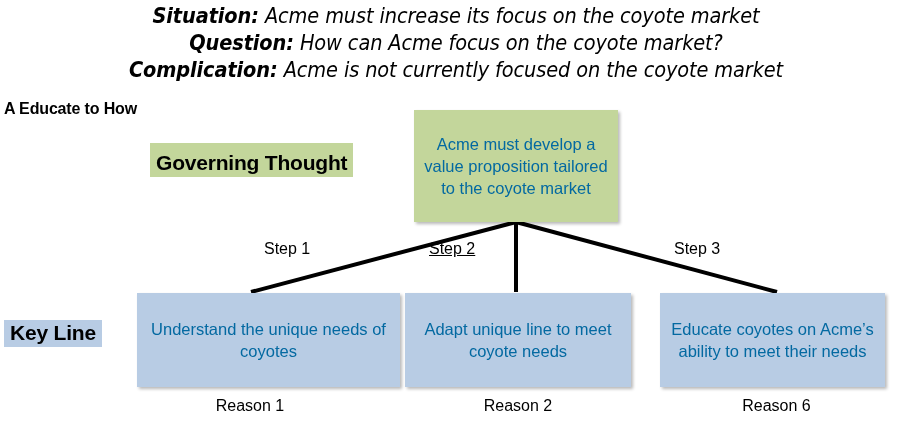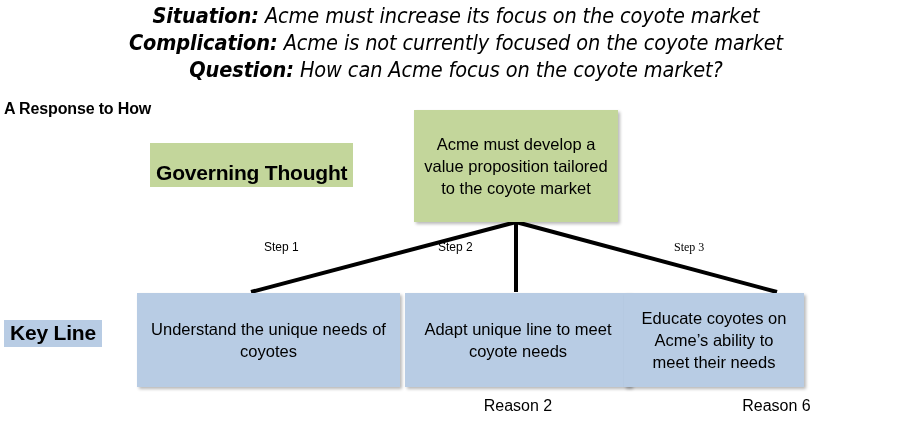--- a/index.html
+++ b/index.html
@@ -53,21 +53,21 @@
     font-weight: bold;
     letter-spacing: -0.15px;
   }
   .governing-thought {
     position: absolute;
     left: 150px;
     top: 143px;
     font-size: 21px;
     font-weight: bold;
     background: #c3d69b;
-    padding: 18px 6px 2px 6px;
+    padding: 8px 6px 2px 6px;
     letter-spacing: -0.2px;
   }
   .key-line {
     position: absolute;
     left: 4px;
     top: 320px;
     font-size: 21px;
     font-weight: bold;
     background: #b8cce4;
     padding: 1px 6px 2px 6px;
@@ -88,52 +88,52 @@
   
   .node-box {
     position: absolute;
     box-sizing: border-box;
     display: flex;
     align-items: center;
     justify-content: center;
     text-align: center;
     font-size: 16.5px;
     line-height: 1.35;
-    color: #000000;
+    color: #0369a1;
     padding: 4px 10px;
     box-shadow: 2px 2px 3px rgba(0,0,0,0.28);
   }
   .node-green {
     left: 414px;
     top: 110px;
     width: 204px;
     height: 112px;
     background: #c3d69b;
   }
   .node-green .node-text {
     width: 100%;
   }
   .node-blue {
     background: #b8cce4;
     top: 293px;
     height: 94px;
   }
   #blue-1 { left: 137px; width: 263px; }
   #blue-2 { left: 405px; width: 226px; }
-  #blue-3 { left: 624px; width: 180px; }
+  #blue-3 { left: 660px; width: 225px; }
 
   
   .step-label {
     position: absolute;
-    font-size: 12px;
+    font-size: 16px;
     white-space: nowrap;
   }
   #step-1 { left: 264px; top: 240px; }
-  #step-2 { left: 438px; top: 240px; }
-  #step-3 { left: 674px; top: 240px; font-family: Liberation Serif, serif; }
+  #step-2 { left: 429px; top: 240px; text-decoration: underline; }
+  #step-3 { left: 674px; top: 240px; }
 
   
   .reason-label {
     position: absolute;
     top: 397px;
     font-size: 16px;
     text-align: center;
     white-space: nowrap;
   }
   #reason-1 { left: 137px; width: 226px; }
@@ -144,30 +144,30 @@
 <body>
 
 <div id="canvas">
 
   <div class="scq">
     <div class="scq-line">
       <span class="scq-label">Situation:</span>
       <span class="scq-text">Acme must increase its focus on the coyote market</span>
     </div>
     <div class="scq-line">
+      <span class="scq-label">Question:</span>
+      <span class="scq-text">How can Acme focus on the coyote market?</span>
+    </div>
+    <div class="scq-line">
       <span class="scq-label">Complication:</span>
       <span class="scq-text">Acme is not currently focused on the coyote market</span>
     </div>
-    <div class="scq-line">
-      <span class="scq-label">Question:</span>
-      <span class="scq-text">How can Acme focus on the coyote market?</span>
-    </div>
   </div>
 
-  <div class="response-to-how">A Response to How</div>
+  <div class="response-to-how">A Educate to How</div>
   <div class="governing-thought">Governing Thought</div>
   <div class="key-line">Key Line</div>
 
   <svg class="connectors" viewBox="0 0 900 424" xmlns="http://www.w3.org/2000/svg">
     <line x1="516" y1="222" x2="251" y2="292" stroke="#000000" stroke-width="4"></line>
     <line x1="516" y1="222" x2="516" y2="292" stroke="#000000" stroke-width="4"></line>
     <line x1="516" y1="222" x2="777" y2="292" stroke="#000000" stroke-width="4"></line>
   </svg>
 
   <div class="node-box node-green">
@@ -181,16 +181,17 @@
   <div class="node-box node-blue" id="blue-1">
     <span class="node-text">Understand the unique needs of coyotes</span>
   </div>
   <div class="node-box node-blue" id="blue-2">
     <span class="node-text">Adapt unique line to meet coyote needs</span>
   </div>
   <div class="node-box node-blue" id="blue-3">
     <span class="node-text">Educate coyotes on Acme’s ability to meet their needs</span>
   </div>
 
+  <div class="reason-label" id="reason-1">Reason 1</div>
   <div class="reason-label" id="reason-2">Reason 2</div>
   <div class="reason-label" id="reason-3">Reason 6</div>
 
 </div>
 
 </body></html>

